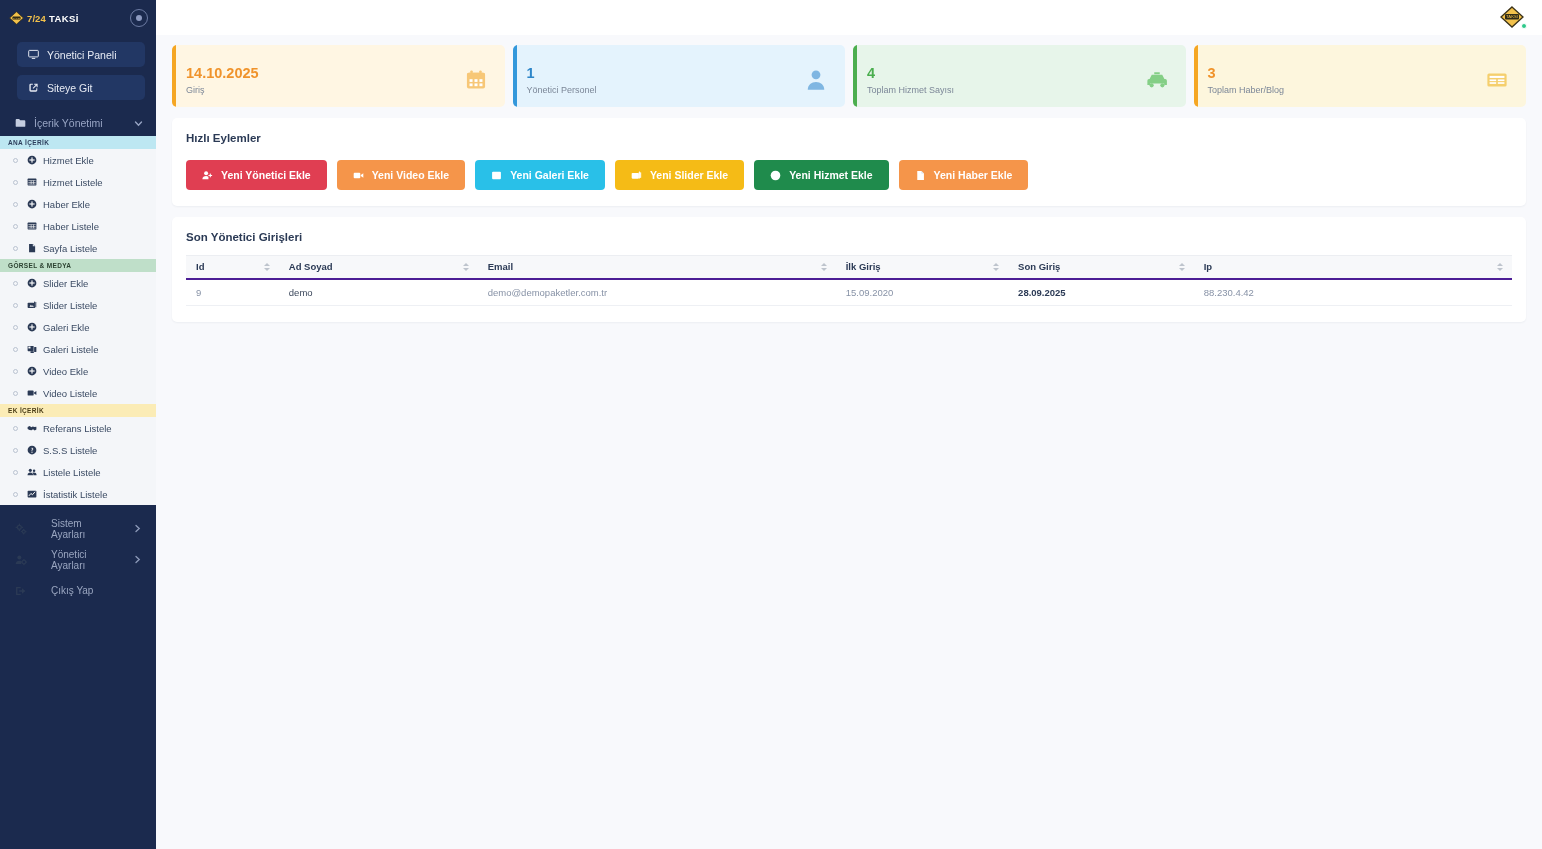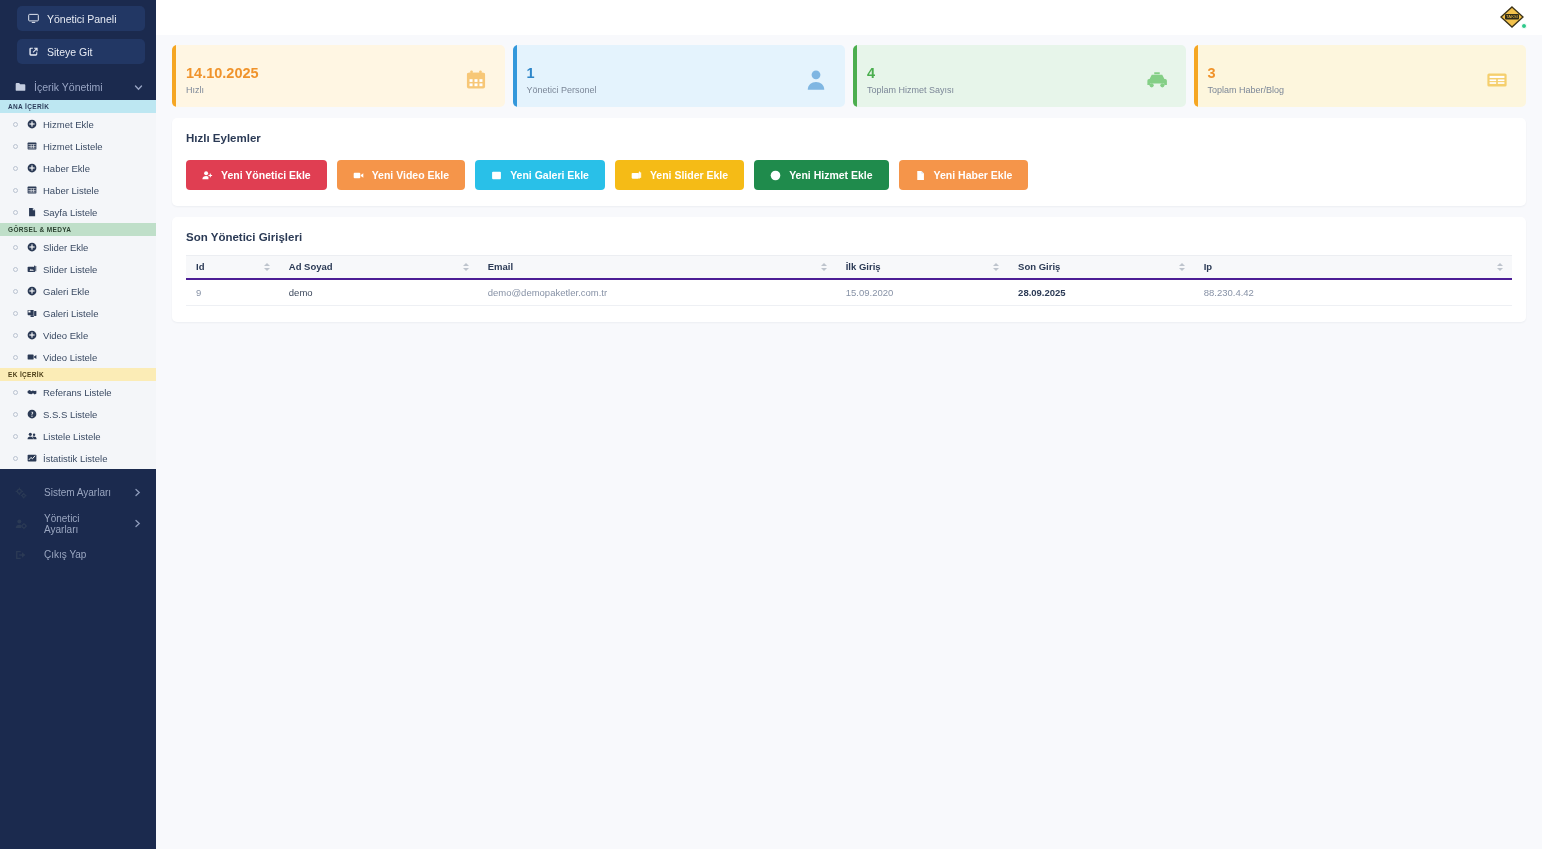--- a/index.html
+++ b/index.html
@@ -70,21 +70,21 @@
   }
   .sb-item .dot {
     width: 5px; height: 5px; border-radius: 50%;
     border: 1px solid #b9c2d0; flex: none; margin-right: 2px;
   }
   .sb-item .mi { width: 11px; display: flex; justify-content: center; flex: none; }
   .sb-item svg { display:block; }
 
   .sb-bottom { padding: 8px 11px 0 11px; }
   .sb-bitem {
-    height: 31px; display: flex; align-items: center; gap: 17px;
+    height: 31px; display: flex; align-items: center; gap: 24px;
     padding-left: 4px; font-size: 10px; color: #9aa6c0; cursor: pointer;
   }
   .sb-bitem .chev { margin-left: auto; margin-right: 3px; }
   .sb-bitem svg { flex: none; }
 
   
   .main { flex: 1; height: 849px; display: flex; flex-direction: column; background: #f8f9fc; }
   .topbar {
     height: 35px; background: #ffffff;
     display: flex; align-items: center; justify-content: flex-end;
@@ -160,20 +160,34 @@
   .tbl tbody td.dark { color: #3c485c; }
   .tbl tbody td.bold { color: #2b3a55; font-weight: bold; }
 </style>
 </head>
 <body>
 
 <div class="app">
 
   <aside class="sidebar">
 
+    <div class="sb-brandrow">
+      <div class="sb-brand">
+        <svg class="brand-logo" viewBox="0 0 24 22">
+          <path d="M12 1 L23 11 L12 21 L1 11 Z" fill="#f2c14b" stroke="#3a3118" stroke-width="1.2"></path>
+          <rect x="5.5" y="8.5" width="13" height="5" rx="1" fill="#2e2a18"></rect>
+          <text x="12" y="12.6" font-size="4" fill="#f2c14b" text-anchor="middle" font-family="Liberation Sans">TAKSI</text>
+        </svg>
+        <span class="brand-724">7/24</span>
+        <span class="brand-taksi">TAKSİ</span>
+      </div>
+      <div class="sb-collapse">
+        <i></i>
+      </div>
+    </div>
 
     <div class="sb-mainbtns">
       <div class="sb-btn">
         <svg width="11" height="11" viewBox="0 0 16 16">
           <rect x="1" y="2" width="14" height="9.5" rx="1.2" fill="none" stroke="#e7ebf4" stroke-width="1.4"></rect>
           <rect x="5.5" y="13" width="5" height="1.4" fill="#e7ebf4"></rect>
         </svg>
         <span>Yönetici Paneli</span>
       </div>
       <div class="sb-btn">
@@ -434,21 +448,21 @@
         <span class="badge-dot"></span>
       </div>
     </div>
 
     <div class="content">
 
       <div class="stats" id="stats">
           <div class="stat s-orange">
             <div>
               <div class="sv">14.10.2025</div>
-              <div class="sl">Hızlı</div>
+              <div class="sl">Giriş</div>
             </div>
             <svg width="22" height="22" viewBox="0 0 16 16">
               <rect x="1.4" y="2.8" width="13.2" height="11.4" rx="1.4" fill="#f7c777"></rect>
               <rect x="1.4" y="2.8" width="13.2" height="3" rx="1.4" fill="#f7c777"></rect>
               <rect x="3.9" y="1" width="1.7" height="3" rx=".7" fill="#f7c777"></rect>
               <rect x="10.4" y="1" width="1.7" height="3" rx=".7" fill="#f7c777"></rect>
               <g fill="#fff">
                 <rect x="3.3" y="7.4" width="2.2" height="2"></rect>
                 <rect x="6.9" y="7.4" width="2.2" height="2"></rect>
                 <rect x="10.5" y="7.4" width="2.2" height="2"></rect>

